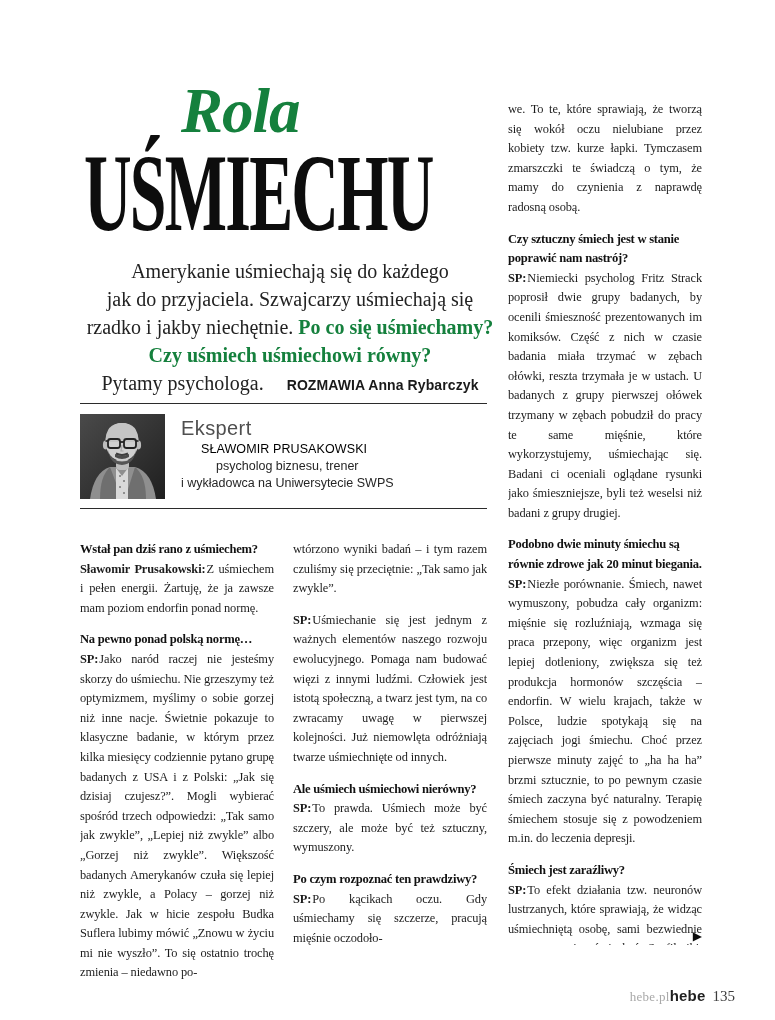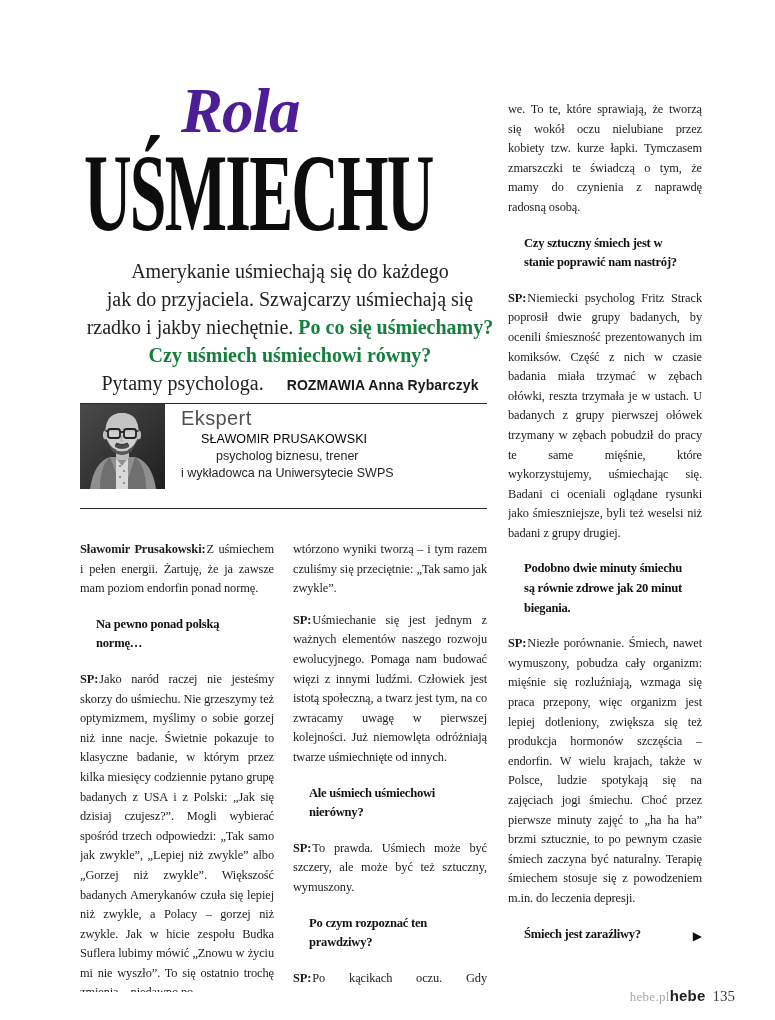--- a/index.html
+++ b/index.html
@@ -7,21 +7,21 @@
     width:775px;height:1020px;position:relative;background:#ffffff;
     font-family:"Liberation Serif",serif;color:#1d1d1d;overflow:hidden;
     -webkit-font-smoothing:antialiased;
   }
   .page{position:absolute;inset:0;}
 
   
   .title-script{
     position:absolute;left:181px;top:80px;
     font-family:"Liberation Serif",serif;font-style:italic;font-weight:600;
-    font-size:63px;line-height:63px;letter-spacing:-1px;color:#4c1d95;
+    font-size:63px;line-height:63px;letter-spacing:-1px;color:#15803d;
   }
   .title-main{
     position:absolute;left:84px;top:141px;
     font-family:"Liberation Serif",serif;font-weight:bold;
     font-size:110px;line-height:104px;letter-spacing:-3px;color:#0d0d0d;
     transform:scaleX(0.60);transform-origin:left top;white-space:nowrap;
   }
 
   
   .intro{
@@ -31,42 +31,42 @@
   .intro .b{font-weight:bold;color:#15803d;}
   .byline{
     font-family:"Liberation Sans",sans-serif;font-weight:bold;
     font-size:14px;color:#1a1a1a;margin-left:23px;letter-spacing:0.1px;
   }
 
   
   .expert{
     position:absolute;left:80px;top:403px;width:407px;height:106px;
     border-top:1.5px solid #2b2b2b;border-bottom:1.5px solid #2b2b2b;
-    display:flex;align-items:flex-start;box-sizing:border-box;
+    display:flex;align-items:flex-start;box-sizing:border-box;padding-top:10px;
   }
   .expert-photo{width:85px;height:85px;flex:0 0 85px;margin-right:16px;display:block;}
   .expert-meta{padding-top:2px;font-family:"Liberation Sans",sans-serif;}
   .expert-heading{font-size:20px;color:#4f4f4f;letter-spacing:0.4px;line-height:24px;}
   .expert-name{font-size:12.5px;font-weight:normal;color:#000000;line-height:18px;letter-spacing:0.1px;margin-left:20px;}
   .expert-role{font-size:12.5px;color:#262626;line-height:17px;text-align:center;}
 
   
   .col{
     position:absolute;width:194px;text-align:justify;
     font-size:12.4px;line-height:19.6px;color:#1c1c1c;
     letter-spacing:-0.1px;overflow:hidden;
   }
   .col-1{left:80px;top:540px;height:452px;}
   .col-2{left:293px;top:540px;height:452px;}
   .col-3{left:508px;top:100px;height:845px;}
   .col p{margin:0;}
   .grp{margin-top:12px;}
   .grp:first-child{margin-top:0;}
   .q{
-    margin:16px;font-size:12.6px;font-weight:bold;letter-spacing:-0.25px;
+    margin:0;font-size:12.6px;font-weight:bold;letter-spacing:-0.25px;
     line-height:19.6px;color:#121212;text-align:left;
   }
   .pfx{font-weight:bold;margin-right:1px;}
   .cont-arrow{
     position:absolute;right:0;bottom:3px;font-size:12px;color:#0c0c0c;
     font-family:"DejaVu Sans",sans-serif;line-height:12px;
   }
 
   
   .footer{
@@ -138,31 +138,32 @@
     <div class="expert-meta">
       <div class="expert-heading">Ekspert</div>
       <div class="expert-name">SŁAWOMIR PRUSAKOWSKI</div>
       <div class="expert-role">psycholog biznesu, trener</div>
       <div class="expert-role">i wykładowca na Uniwersytecie SWPS</div>
     </div>
   </div>
 
   <div class="col col-1">
     <div class="grp">
+      <h4 class="q">Wstał pan dziś rano z uśmiechem?</h4>
       <p class="a"><strong class="pfx">Sławomir Prusakowski:</strong><span>Z uśmiechem i pełen energii. Żartuję, że ja zawsze mam poziom endorfin ponad normę.</span></p>
     </div>
     <div class="grp">
       <h4 class="q">Na pewno ponad polską normę…</h4>
       <p class="a"><strong class="pfx">SP:</strong><span>Jako naród raczej nie jesteśmy skorzy do uśmiechu. Nie grzeszymy też optymizmem, myślimy o sobie gorzej niż inne nacje. Świetnie pokazuje to klasyczne badanie, w którym przez kilka miesięcy codziennie pytano grupę badanych z USA i z Polski: „Jak się dzisiaj czujesz?”. Mogli wybierać spośród trzech odpowiedzi: „Tak samo jak zwykle”, „Lepiej niż zwykle” albo „Gorzej niż zwykle”. Większość badanych Amerykanów czuła się lepiej niż zwykle, a Polacy – gorzej niż zwykle. Jak w hicie zespołu Budka Suflera lubimy mówić „Znowu w życiu mi nie wyszło”. To się ostatnio trochę zmienia – niedawno po-</span></p>
     </div>
   </div>
 
   <div class="col col-2">
     <div class="grp">
-      <p class="a">wtórzono wyniki tworzą – i tym razem czuliśmy się przeciętnie: „Tak samo jak zwykle”.</p>
+      <p class="a">wtórzono wyniki badań – i tym razem czuliśmy się przeciętnie: „Tak samo jak zwykle”.</p>
     </div>
     <div class="grp">
       <p class="a"><strong class="pfx">SP:</strong><span>Uśmiechanie się jest jednym z ważnych elementów naszego rozwoju ewolucyjnego. Pomaga nam budować więzi z innymi ludźmi. Człowiek jest istotą społeczną, a twarz jest tym, na co zwracamy uwagę w pierwszej kolejności. Już niemowlęta odróżniają twarze uśmiechnięte od innych.</span></p>
     </div>
     <div class="grp">
       <h4 class="q">Ale uśmiech uśmiechowi nierówny?</h4>
       <p class="a"><strong class="pfx">SP:</strong><span>To prawda. Uśmiech może być szczery, ale może być też sztuczny, wymuszony.</span></p>
     </div>
     <div class="grp">
       <h4 class="q">Po czym rozpoznać ten prawdziwy?</h4>

